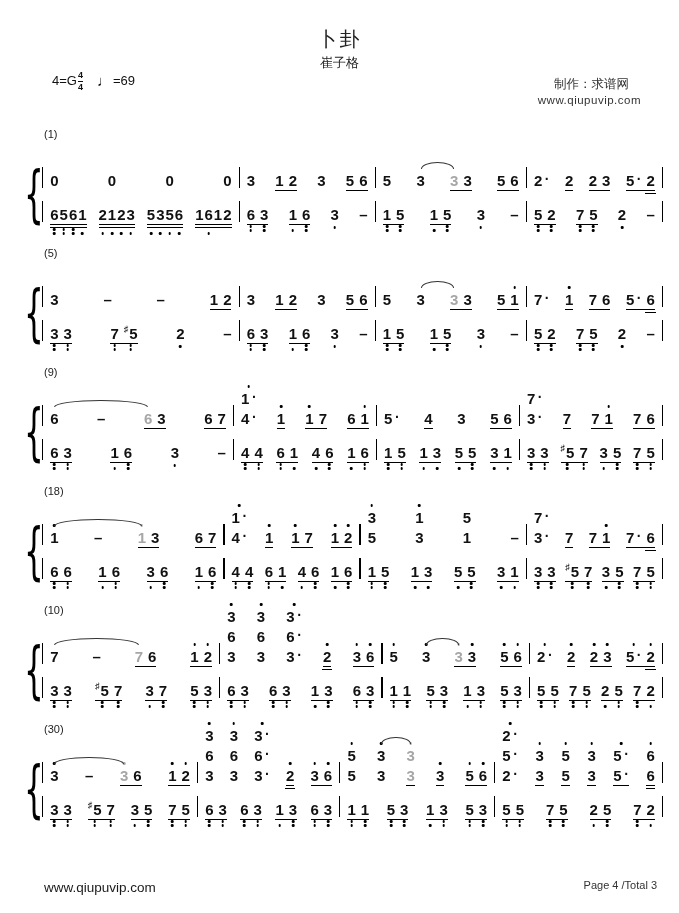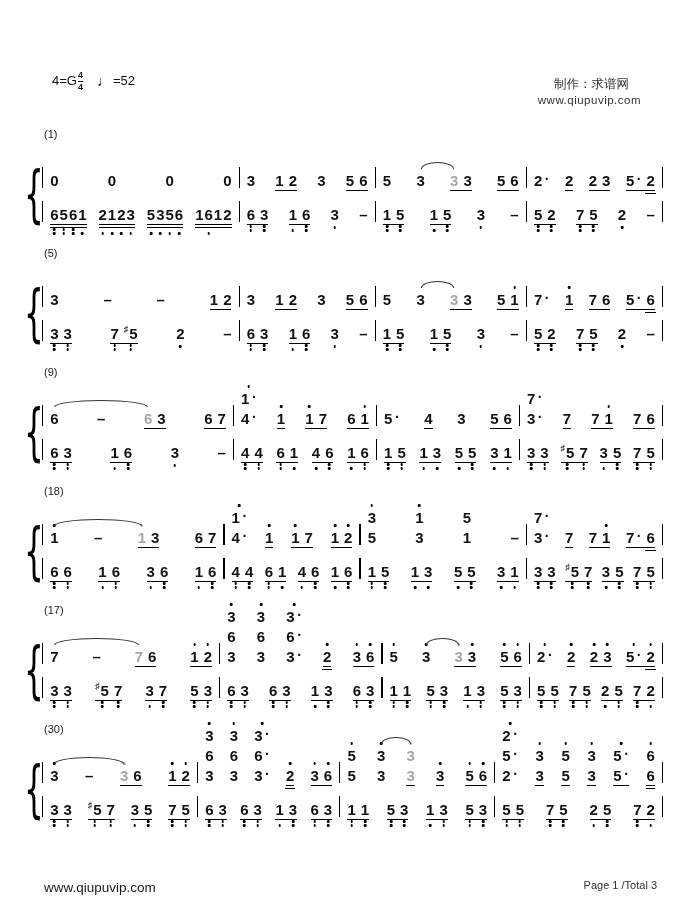--- a/index.html
+++ b/index.html
@@ -48,29 +48,31 @@
   .tie{position:absolute;height:7px;border:1.2px solid #333;border-bottom:none;
        border-radius:50% 50% 0 0/100% 100% 0 0;box-sizing:border-box}
   
   .fsite{position:absolute;left:44px;bottom:18px;font-size:13.5px;color:#1a1a1a}
   .fpage{position:absolute;right:22px;bottom:22px;font-size:11px;color:#333}
 </style>
 </head>
 <body>
 
 <div class="page">
+  <div class="title">卜卦</div>
+  <div class="artist">崔子格</div>
   <div class="keyline">
     <span>4=G</span>
     <span class="frac">
       <b>4</b>
       <b class="fb">4</b>
     </span>
     <span class="tempo">
       <span class="glyph">♩</span>
-      <span>=52</span>
+      <span>=69</span>
     </span>
   </div>
   <div class="maker">制作：求谱网</div>
   <div class="hsite">www.qiupuvip.com</div>
 
   <div id="score">
       <div class="system">
         <div class="sys-label">(1)</div>
         <div class="brace">{</div>
         <div class="staff melody">
@@ -1915,21 +1917,21 @@
                   </i>
                 </span>
               </span>
               <i class="gl" style="bottom: -3px;"></i>
             </span>
           </div>
           <div class="bl"></div>
         </div>
       </div>
       <div class="system">
-        <div class="sys-label">(17)</div>
+        <div class="sys-label">(10)</div>
         <div class="brace">{</div>
         <div class="staff melody">
           <div class="bl"></div>
           <div class="ms" style="flex-grow: 5.5;">
             <span class="grp">
               <span class="row" style="gap: 5px;">
                 <span class="nt">
                   <b class="d">7</b>
                 </span>
               </span>
@@ -3111,14 +3113,14 @@
               </span>
               <i class="gl" style="bottom: -3px;"></i>
             </span>
           </div>
           <div class="bl"></div>
         </div>
       </div>
     </div>
 
   <div class="fsite">www.qiupuvip.com</div>
-  <div class="fpage">Page 1 /Total 3</div>
+  <div class="fpage">Page 4 /Total 3</div>
 </div>
 
 </body></html>

